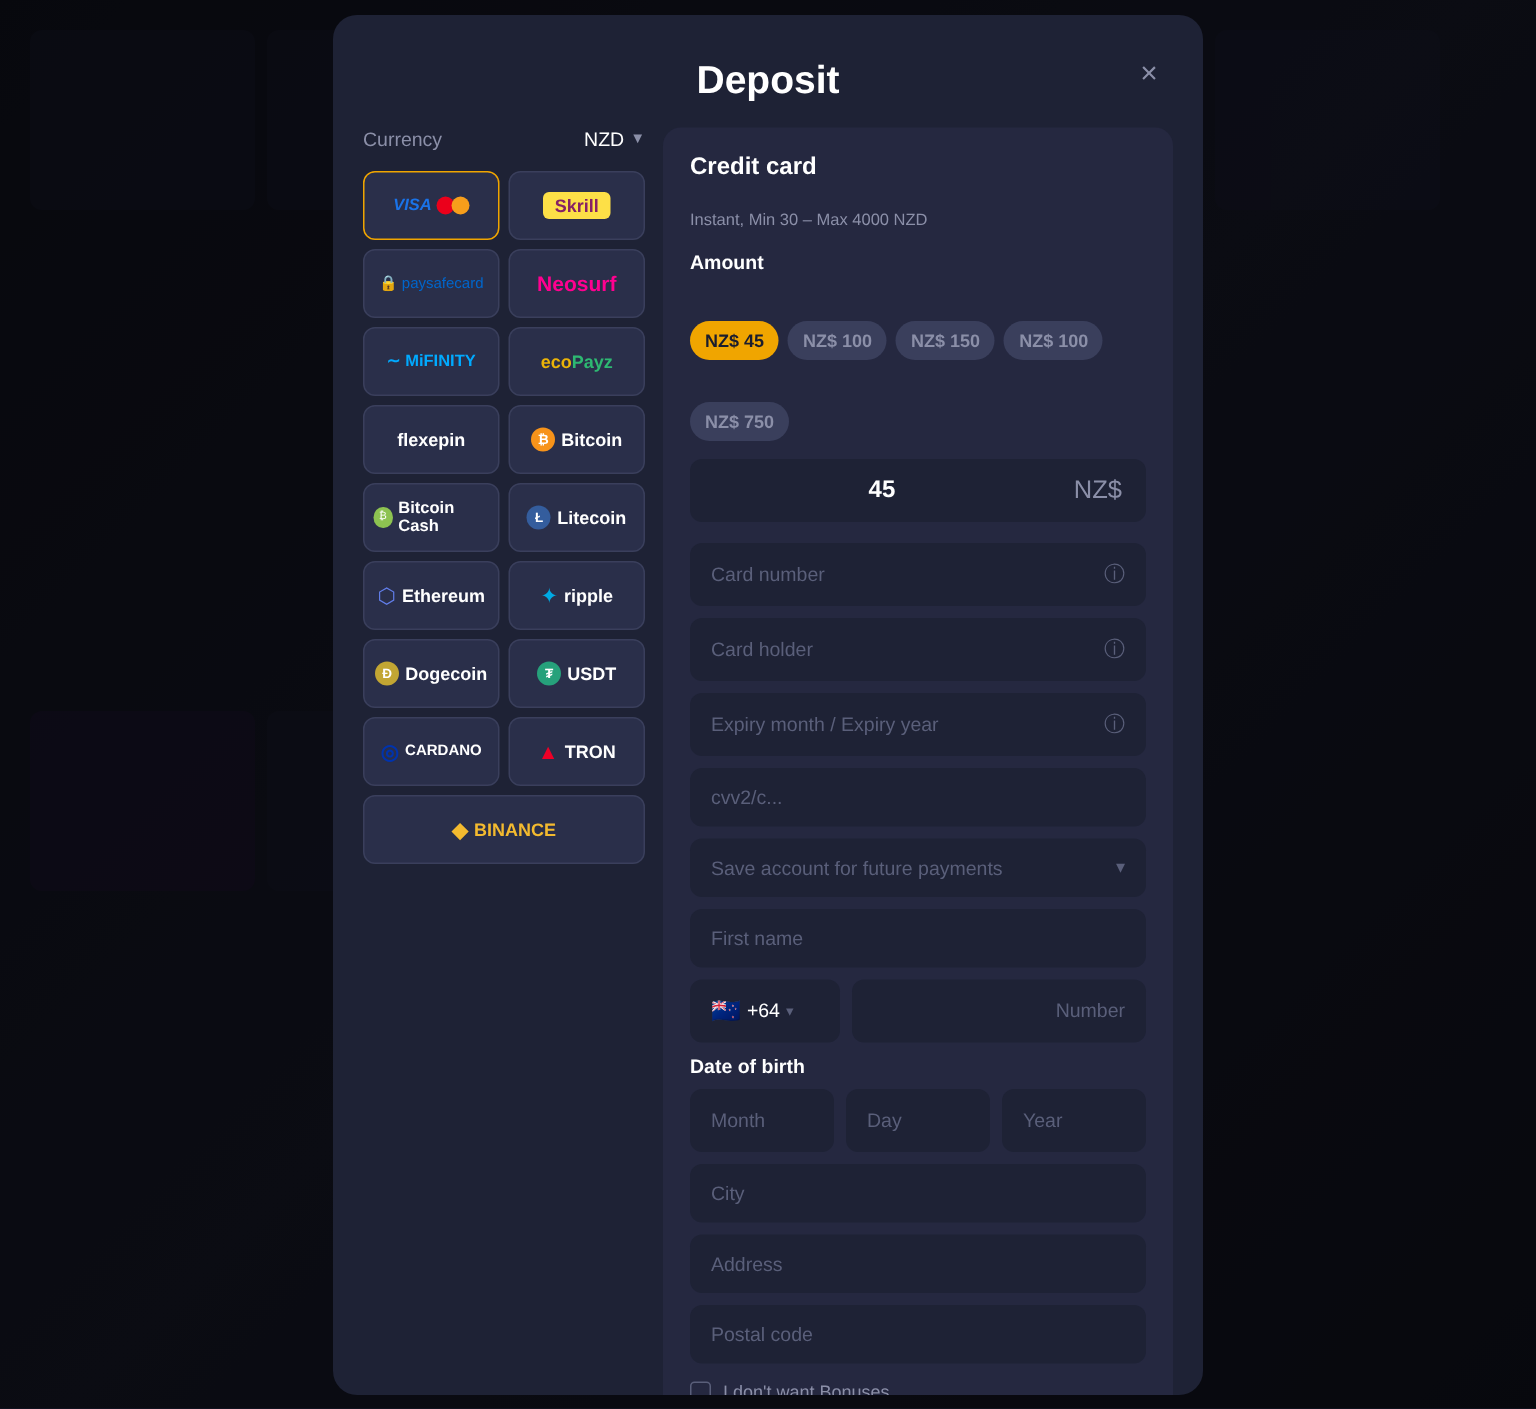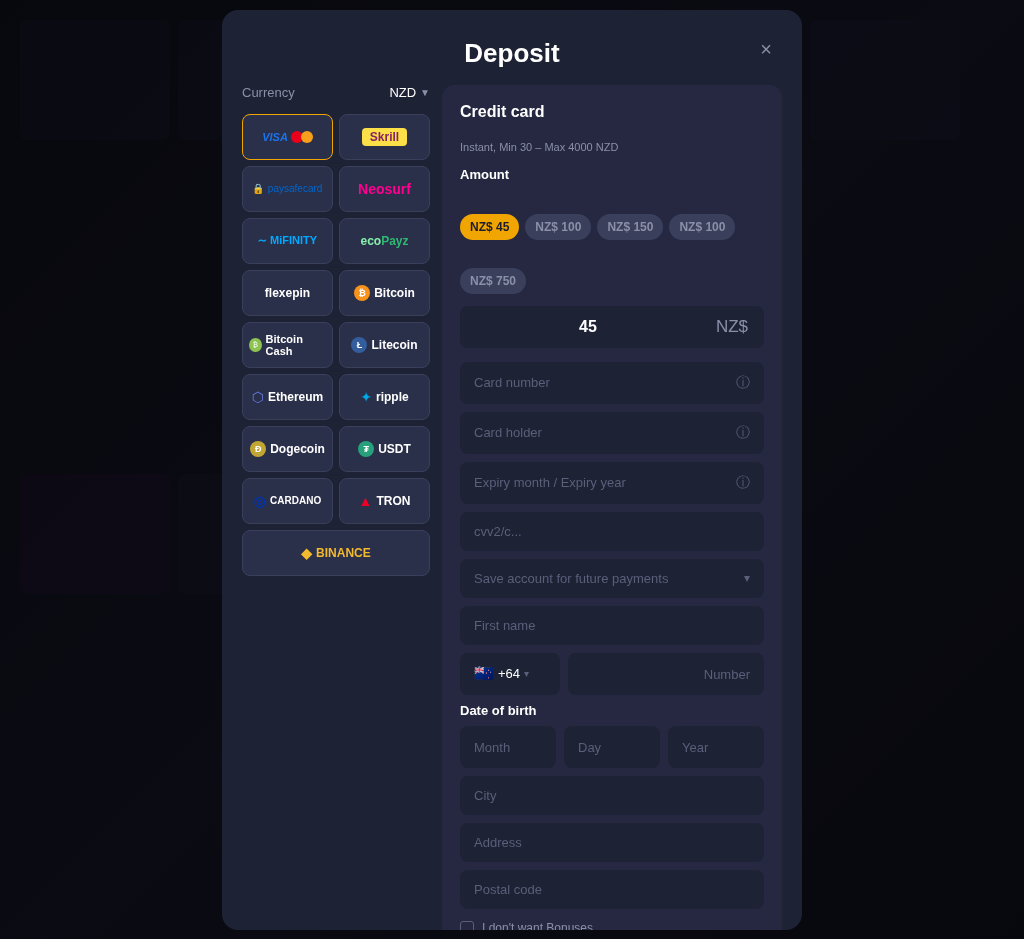--- a/index.html
+++ b/index.html
@@ -408,21 +408,21 @@
           <div class="payment-btn">
             <span class="neosurf-text">Neosurf</span>
           </div>
 
           <div class="payment-btn">
             <span class="mifinity-text">∼ MiFINITY</span>
           </div>
 
           <div class="payment-btn">
             <span style="font-size:12px; font-weight:700;">
-              <span style="color:#86efac;">eco</span><span style="color:#2eb872;">Pay</span><span style="color:#2eb872;">z</span>
+              <span style="color:#eab308;">eco</span><span style="color:#2eb872;">Pay</span><span style="color:#2eb872;">z</span>
             </span>
           </div>
 
           <div class="payment-btn">
             <span class="flexepin-text">flexepin</span>
           </div>
 
           <div class="payment-btn">
             <div class="bitcoin-badge">
               <div class="btc-icon">₿</div>

